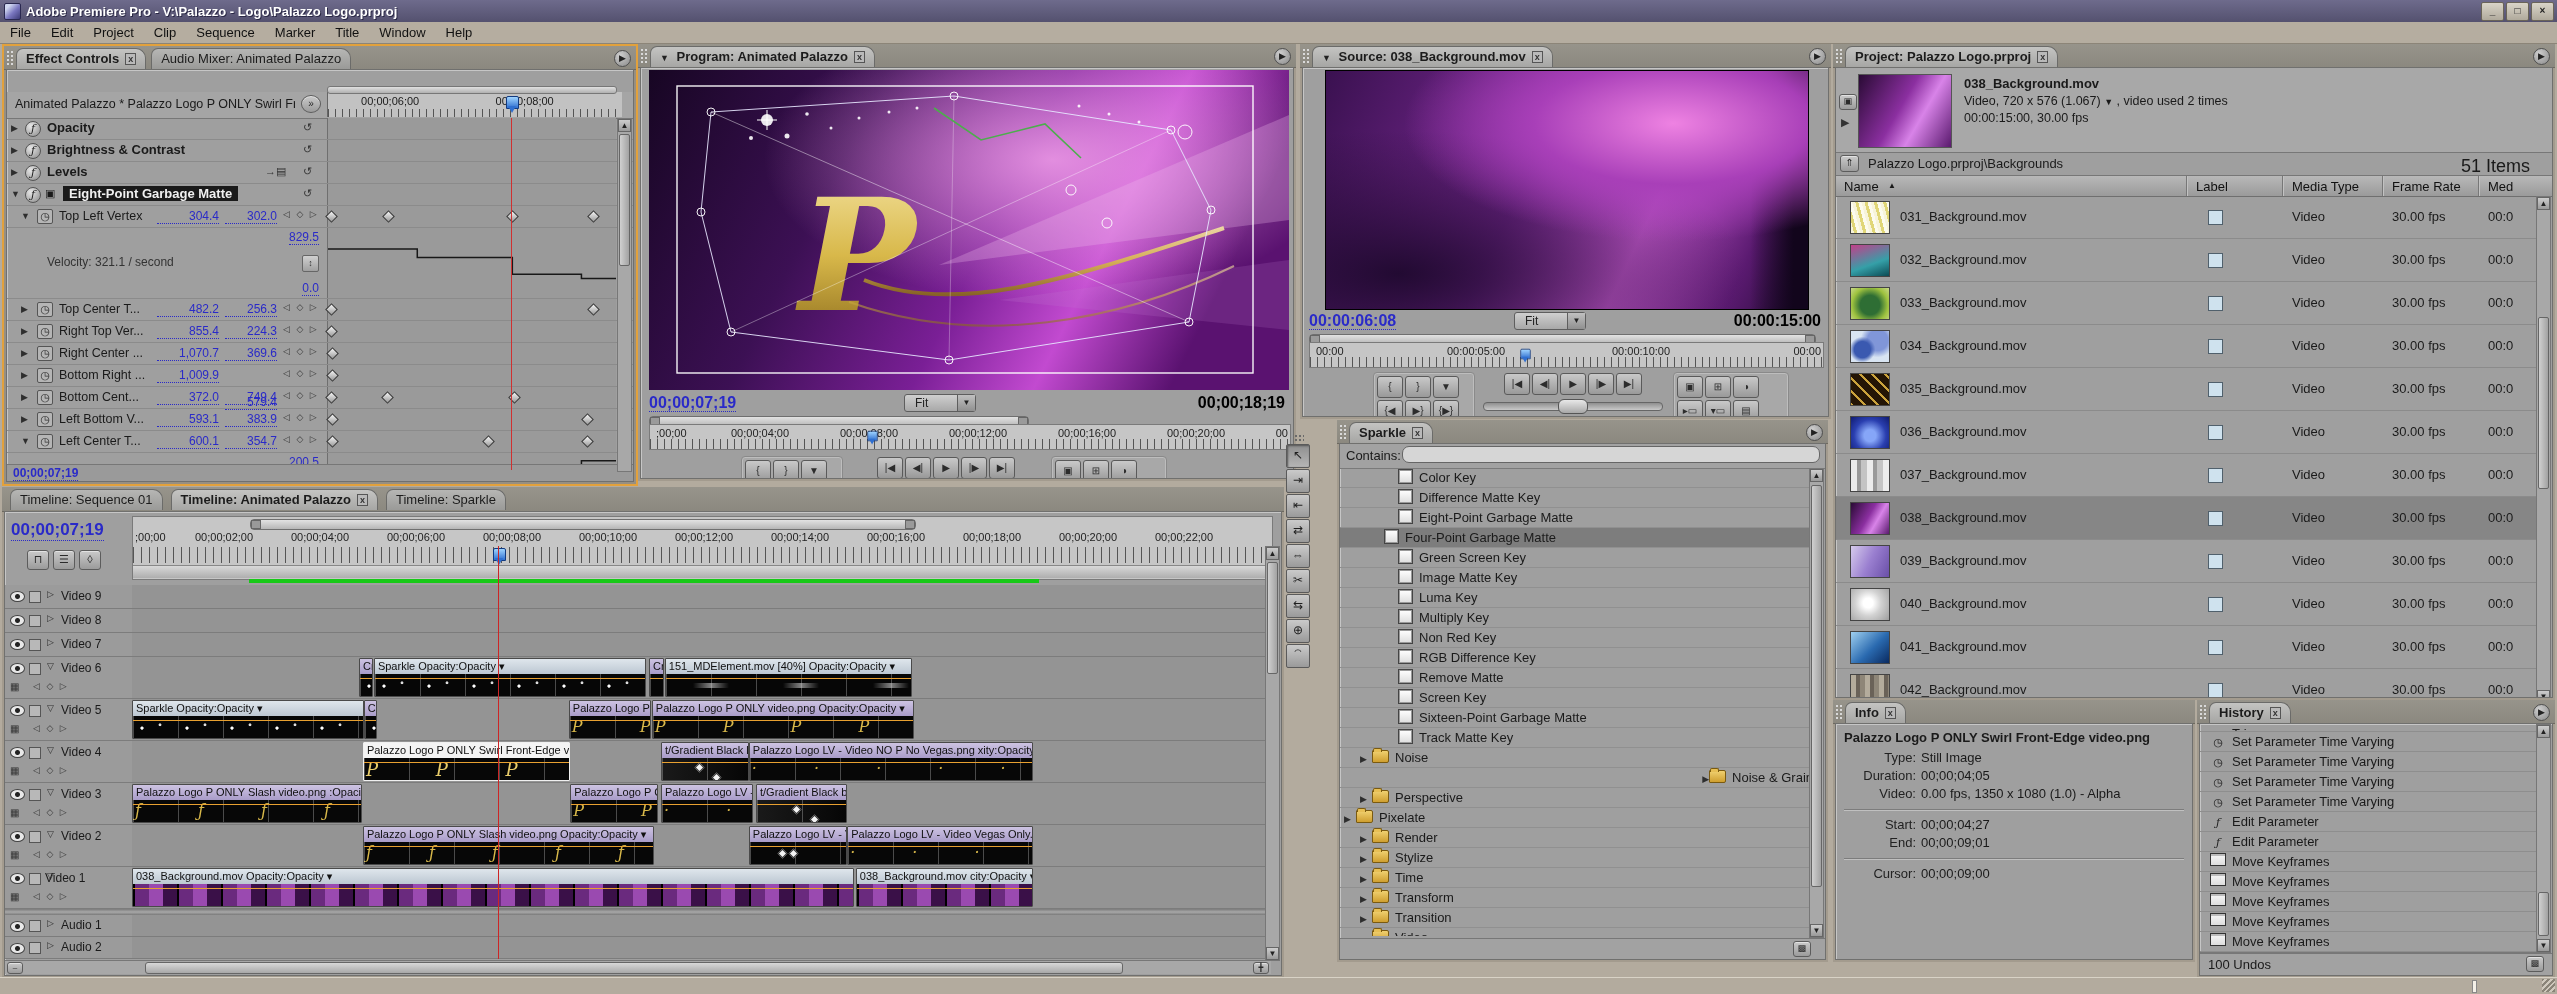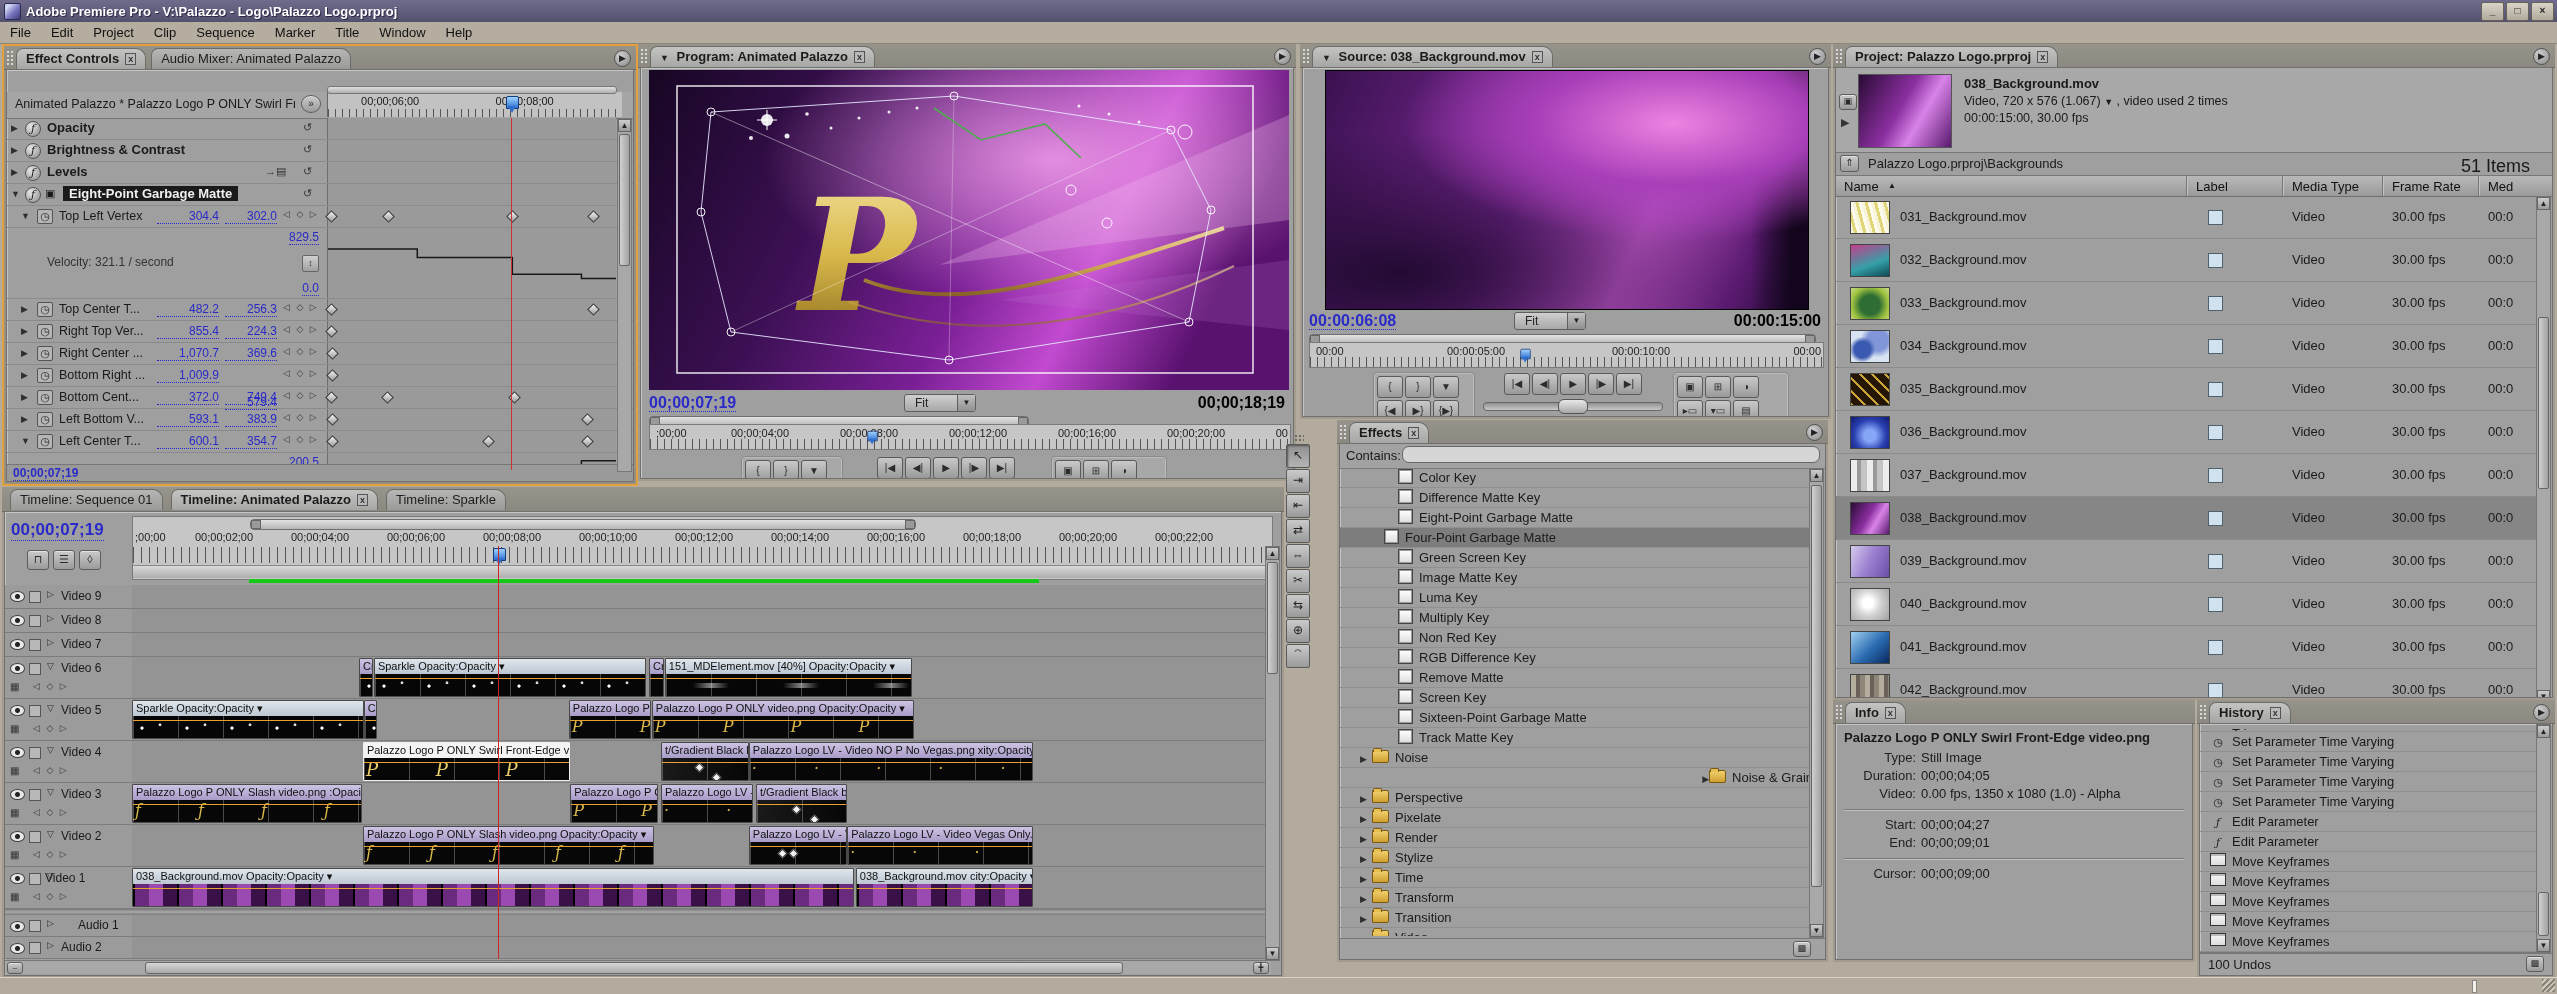--- a/index.html
+++ b/index.html
@@ -663,21 +663,21 @@
       <div class="tool">✂</div>
       <div class="tool">⇆</div>
       <div class="tool">⊕</div>
       <div class="tool">⁀</div>
     </div>
 
   <div class="panel" id="fx-panel" style="left:1337px;top:420px;width:491px;height:542px;">
     <div class="tabbar">
       <span class="grip"></span>
       <div class="tab active" style="margin-left:12px">
-        <span>Effects</span><span class="x">x</span>
+        <span>Sparkle</span><span class="x">x</span>
       </div>
       <div class="pmenu">▶</div>
     </div>
     <div class="pc" style="top:23px">
       <div class="abs" style="left:0;top:0;width:487px;height:24px;background:#a2a2a2;border-bottom:1px solid #7a7a7a;">
         <span class="abs" style="left:6px;top:4px;font-size:13px">Contains:</span>
         <input class="abs" style="left: 62px; top: 2px; width: 404px; height: 15px; border: 1px solid rgb(102, 102, 102); border-radius: 7px; background: rgb(214, 214, 214); font-size: 12px; padding: 0px 6px;" value="">
       </div>
       <div class="abs" style="left:0;top:24px;width:473px;height:468px;overflow:hidden" id="fx-list">
           <div class="fx-item" style="padding-left: 58px;"><div class="plugico"></div><div style="display: inline;">Color Key</div></div>
@@ -690,21 +690,21 @@
           <div class="fx-item" style="padding-left: 58px;"><div class="plugico"></div><div style="display: inline;">Multiply Key</div></div>
           <div class="fx-item" style="padding-left: 58px;"><div class="plugico"></div><div style="display: inline;">Non Red Key</div></div>
           <div class="fx-item" style="padding-left: 58px;"><div class="plugico"></div><div style="display: inline;">RGB Difference Key</div></div>
           <div class="fx-item" style="padding-left: 58px;"><div class="plugico"></div><div style="display: inline;">Remove Matte</div></div>
           <div class="fx-item" style="padding-left: 58px;"><div class="plugico"></div><div style="display: inline;">Screen Key</div></div>
           <div class="fx-item" style="padding-left: 58px;"><div class="plugico"></div><div style="display: inline;">Sixteen-Point Garbage Matte</div></div>
           <div class="fx-item" style="padding-left: 58px;"><div class="plugico"></div><div style="display: inline;">Track Matte Key</div></div>
           <div class="fx-item" style="padding-left: 20px;"><div class="tri" style="display: inline-block;">▶</div><div class="foldico"></div><div style="display: inline;">Noise</div></div>
           <div class="fx-item" style="padding-left: 14px; text-align: right;"><div class="tri" style="display: inline-block;">▶</div><div class="foldico"></div><div style="display: inline;">Noise &amp; Grain</div></div>
           <div class="fx-item" style="padding-left: 20px;"><div class="tri" style="display: inline-block;">▶</div><div class="foldico"></div><div style="display: inline;">Perspective</div></div>
-          <div class="fx-item" style="padding-left: 20px;"><div class="tri" style="display: inline-block;">▶</div><div class="foldico"></div><div style="display: inline;">Pixelate</div></div>
+          <div class="fx-item" style="padding-left: 4px;"><div class="tri" style="display: inline-block;">▶</div><div class="foldico"></div><div style="display: inline;">Pixelate</div></div>
           <div class="fx-item" style="padding-left: 20px;"><div class="tri" style="display: inline-block;">▶</div><div class="foldico"></div><div style="display: inline;">Render</div></div>
           <div class="fx-item" style="padding-left: 20px;"><div class="tri" style="display: inline-block;">▶</div><div class="foldico"></div><div style="display: inline;">Stylize</div></div>
           <div class="fx-item" style="padding-left: 20px;"><div class="tri" style="display: inline-block;">▶</div><div class="foldico"></div><div style="display: inline;">Time</div></div>
           <div class="fx-item" style="padding-left: 20px;"><div class="tri" style="display: inline-block;">▶</div><div class="foldico"></div><div style="display: inline;">Transform</div></div>
           <div class="fx-item" style="padding-left: 20px;"><div class="tri" style="display: inline-block;">▶</div><div class="foldico"></div><div style="display: inline;">Transition</div></div>
           <div class="fx-item" style="padding-left: 20px;"><div class="tri" style="display: inline-block;">▶</div><div class="foldico"></div><div style="display: inline;">Video</div></div>
         </div>
       <div class="vscroll" style="right:1px;top:24px;height:468px;">
         <div class="arr" style="top:0">▲</div>
           <div class="thumb" style="top:16px;height:400px"></div>
@@ -819,21 +819,21 @@
           <div class="abs" style="left: 40px; top: 4px;">Video 1</div>
           <div class="abs" style="left: 5px; top: 24px; font-size: 10px; color: rgb(51, 51, 51);">▦</div>
           <div class="abs kfnav" style="left: 28px; top: 24px; position: absolute;">◁ ◇ ▷</div>
         </div>
         <div class="ttrack-lane" style="top: 355px; height: 42px;"></div>
         <div class="abs" style="left: 0px; top: 397px; width: 1266px; height: 6px; background: linear-gradient(rgb(122, 122, 122), rgb(168, 168, 168), rgb(122, 122, 122));"></div>
         <div class="ttrack-hdr" style="top: 403px; height: 22px;">
           <div class="eye" style="position: absolute; left: 5px; top: 6px;"></div>
           <div class="hbox" style="position: absolute; left: 24px; top: 5px;"></div>
           <div class="abs tri" style="left: 42px; top: 3px;">▷</div>
-          <div class="abs" style="left: 73px; top: 3px;">Audio 1</div>
+          <div class="abs" style="left: 56px; top: 3px;">Audio 1</div>
         </div>
         <div class="ttrack-lane" style="top: 403px; height: 22px;"></div>
         <div class="ttrack-hdr" style="top: 425px; height: 22px;">
           <div class="eye" style="position: absolute; left: 5px; top: 6px;"></div>
           <div class="hbox" style="position: absolute; left: 24px; top: 5px;"></div>
           <div class="abs tri" style="left: 42px; top: 3px;">▷</div>
           <div class="abs" style="left: 56px; top: 3px;">Audio 2</div>
         </div>
         <div class="ttrack-lane" style="top: 425px; height: 22px;"></div>
         <div class="clip purple" style="left: 354.04px; top: 146px; width: 13.92px; height: 39px;">

